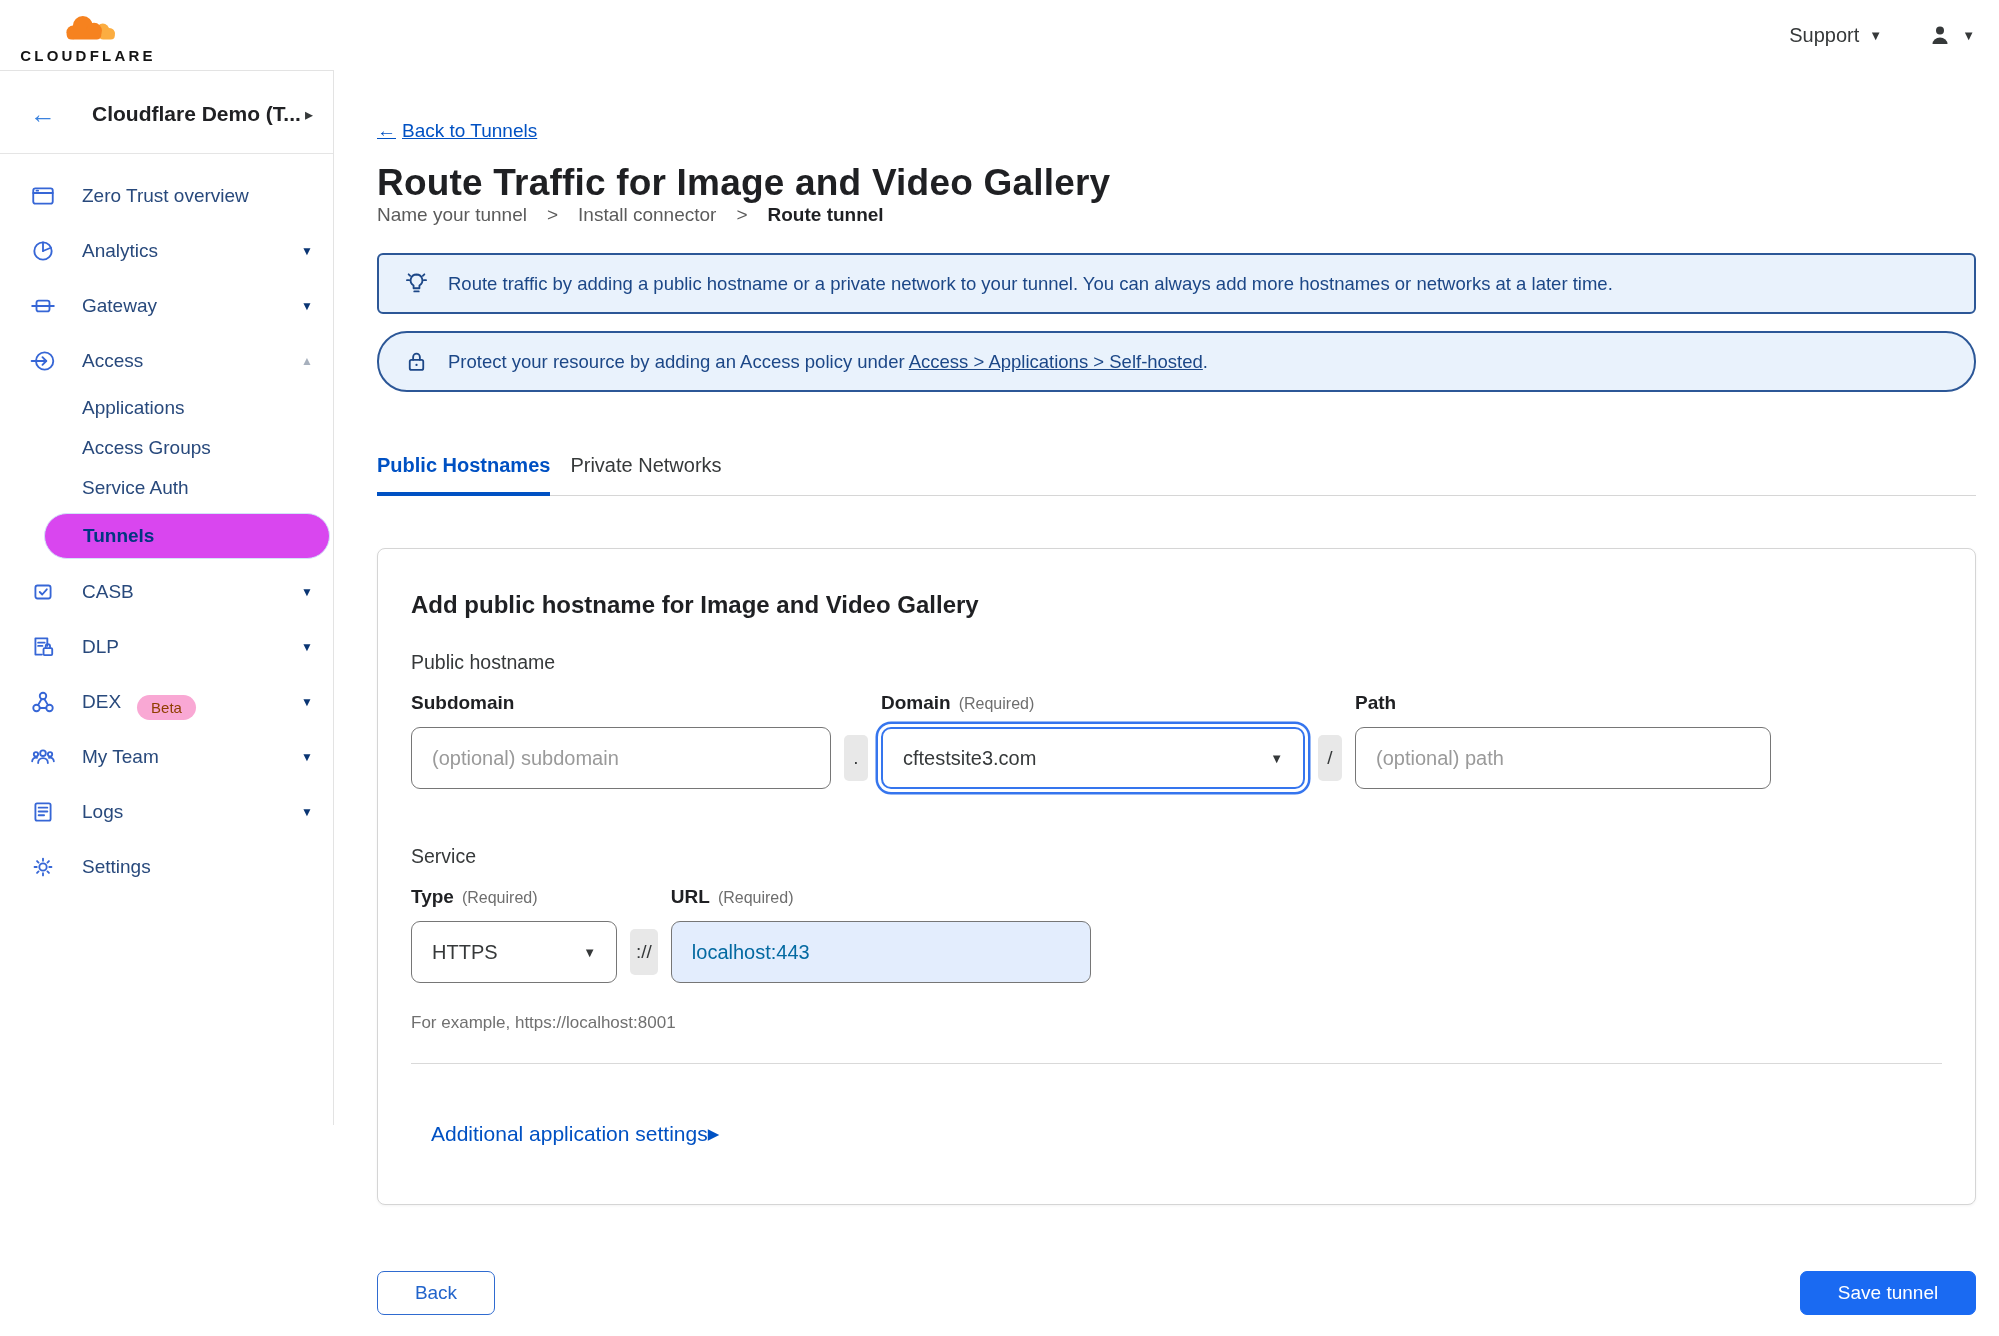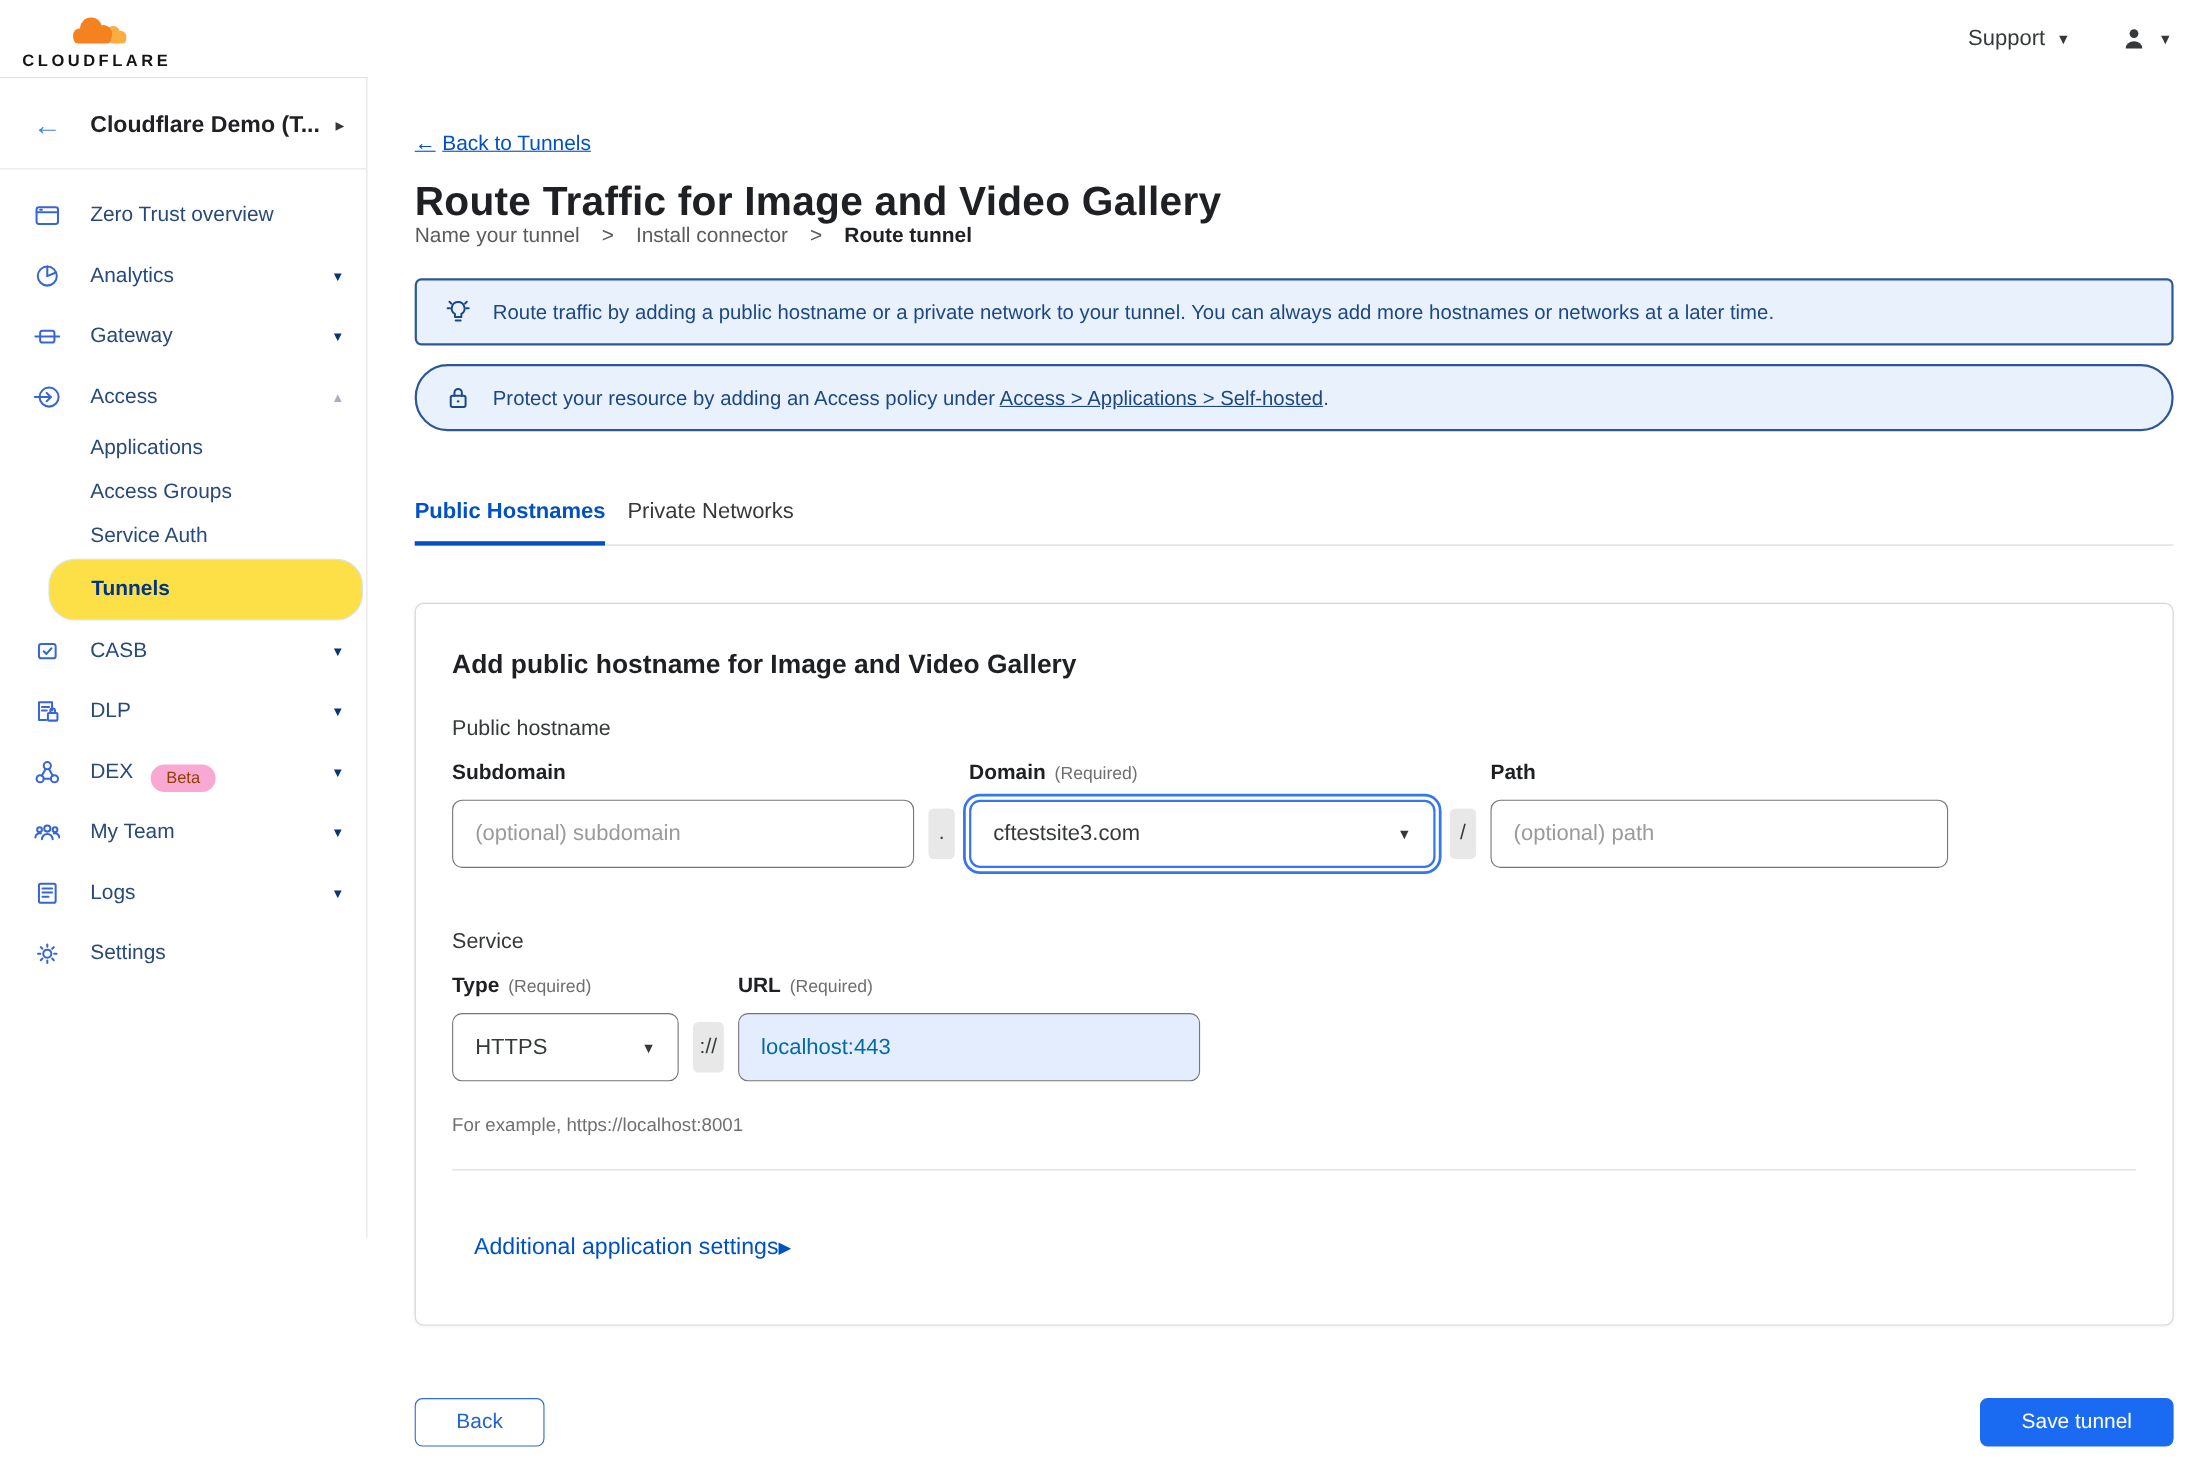--- a/index.html
+++ b/index.html
@@ -15,31 +15,31 @@
   .topbar-right { display:flex; align-items:center; gap:46px; }
   .support { display:flex; align-items:center; gap:10px; font-size:20px; color:#36393a; cursor:pointer; }
   .chev { font-size:13px; color:#36393a; line-height:1; }
   .avatar-group { display:flex; align-items:center; gap:10px; cursor:pointer; }
 
   
   .sidebar { position:absolute; top:70px; left:0; width:334px; height:1055px; background:#fff;
     border-top:1px solid #e3e3e3; border-right:1px solid #e3e3e3; }
   .side-header { display:flex; align-items:center; padding:30px 20px 26px 30px; border-bottom:1px solid #e5e5e5; }
   .side-back { color:#3b82de; font-size:26px; line-height:1; cursor:pointer; }
-  .side-account { font-size:21px; font-weight:700; color:#202124; margin-left:26px; flex:1; white-space:nowrap; overflow:hidden; }
+  .side-account { font-size:21px; font-weight:700; color:#202124; margin-left:36px; flex:1; white-space:nowrap; overflow:hidden; }
   .side-expand { color:#36393a; font-size:16px; cursor:pointer; }
   .nav { padding-top:14px; }
   .nav-item { display:flex; align-items:center; height:55px; padding:0 20px 0 30px; cursor:pointer; }
   .nav-item .ico { width:26px; height:26px; flex:0 0 26px; display:flex; align-items:center; }
   .nav-item .lbl { font-size:19px; color:#28497c; margin-left:26px; }
   .nav-item .nav-chev { margin-left:auto; font-size:12px; color:#0a3573; }
   .nav-chev.grey { color:#a7b0bd; }
   .sub-item { display:flex; align-items:center; height:40px; padding-left:82px; font-size:19px; color:#28497c; cursor:pointer; }
   .sub-item.selected-wrap { padding-left:0; height:48px; margin:4px 0; }
-  .pill { margin-left:44px; width:286px; height:56px; background:#fde047; border:1px solid #d3e4f8;
+  .pill { margin-left:44px; width:286px; height:46px; background:#d946ef; border:1px solid #d3e4f8;
     border-radius:24px; display:flex; align-items:center; padding-left:38px;
     font-weight:700; color:#003681; font-size:19px; }
   .beta { margin-left:16px; background:#f9a8d4; color:#8f3e00; font-size:15px; padding:4px 14px; border-radius:999px;margin-top:12px; }
 
   
   .main { position:absolute; top:70px; left:334px; width:1665px; padding:50px 23px 0 43px; }
   .back-link { display:inline-flex; align-items:center; gap:6px; color:#0051c3; font-size:19px;
     text-decoration:underline; cursor:pointer; }
   h1 { font-size:37px; font-weight:700; color:#1f2023; margin-top:20px; letter-spacing:0.2px; }
   .breadcrumb { display:flex; align-items:center; gap:20px; font-size:19px; color:#5b5b5b; }

